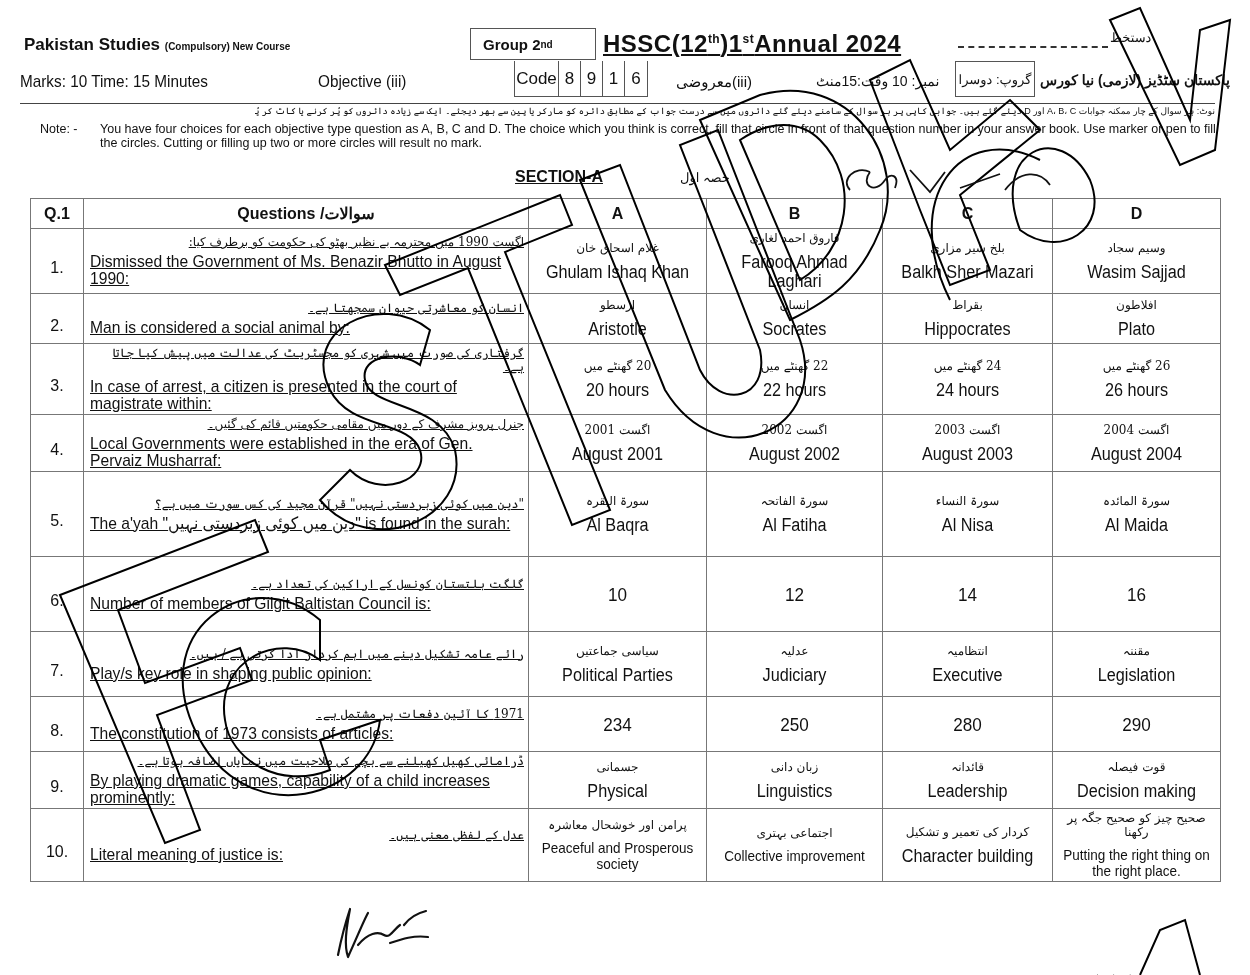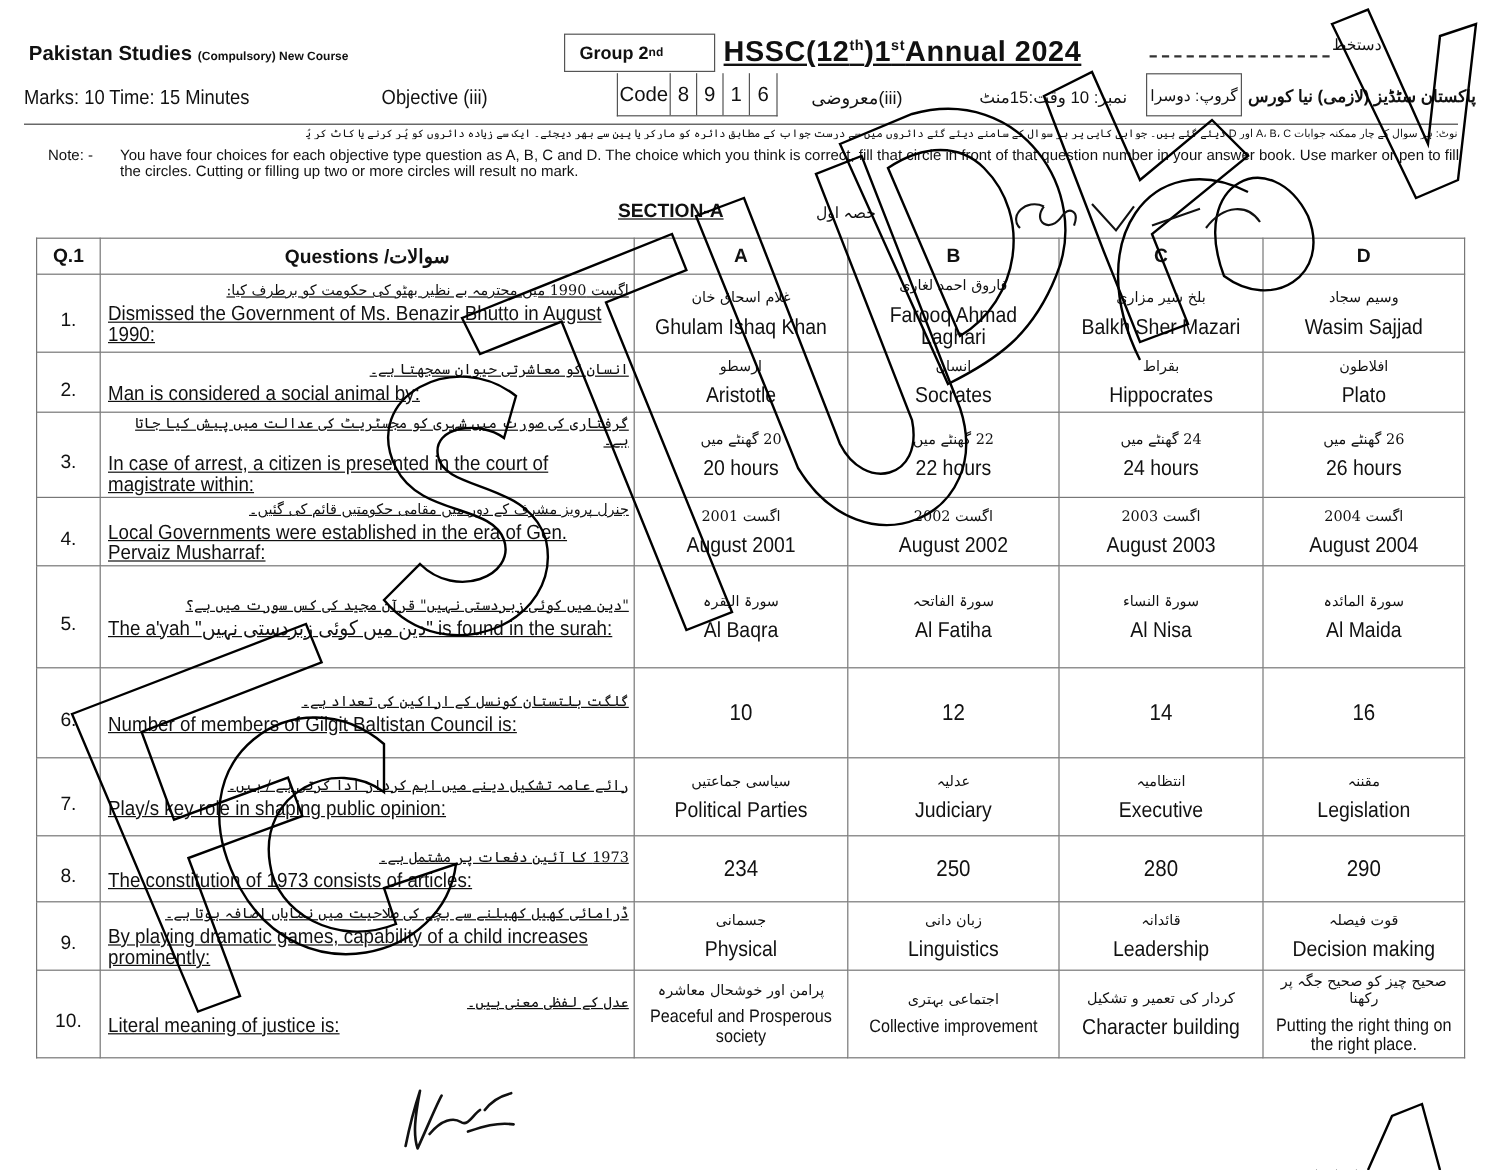--- a/index.html
+++ b/index.html
@@ -287,21 +287,21 @@
           <span class="eng">Executive</span>
         </td>
         <td class="opt">
           <span class="urdu">مقننہ</span>
           <span class="eng">Legislation</span>
         </td>
       </tr>
       <tr style="height: 55px;">
         <td class="qnum">8.</td>
         <td class="qcell">
-          <span class="urdu">1973 کا آئین دفعات پر مشتمل ہے۔</span>
+          <span class="urdu">1971 کا آئین دفعات پر مشتمل ہے۔</span>
           <span class="eng">The constitution of 1973 consists of articles:</span>
         </td>
         <td class="opt numonly">
           <span class="eng">234</span>
         </td>
         <td class="opt numonly">
           <span class="eng">250</span>
         </td>
         <td class="opt numonly">
           <span class="eng">280</span>

